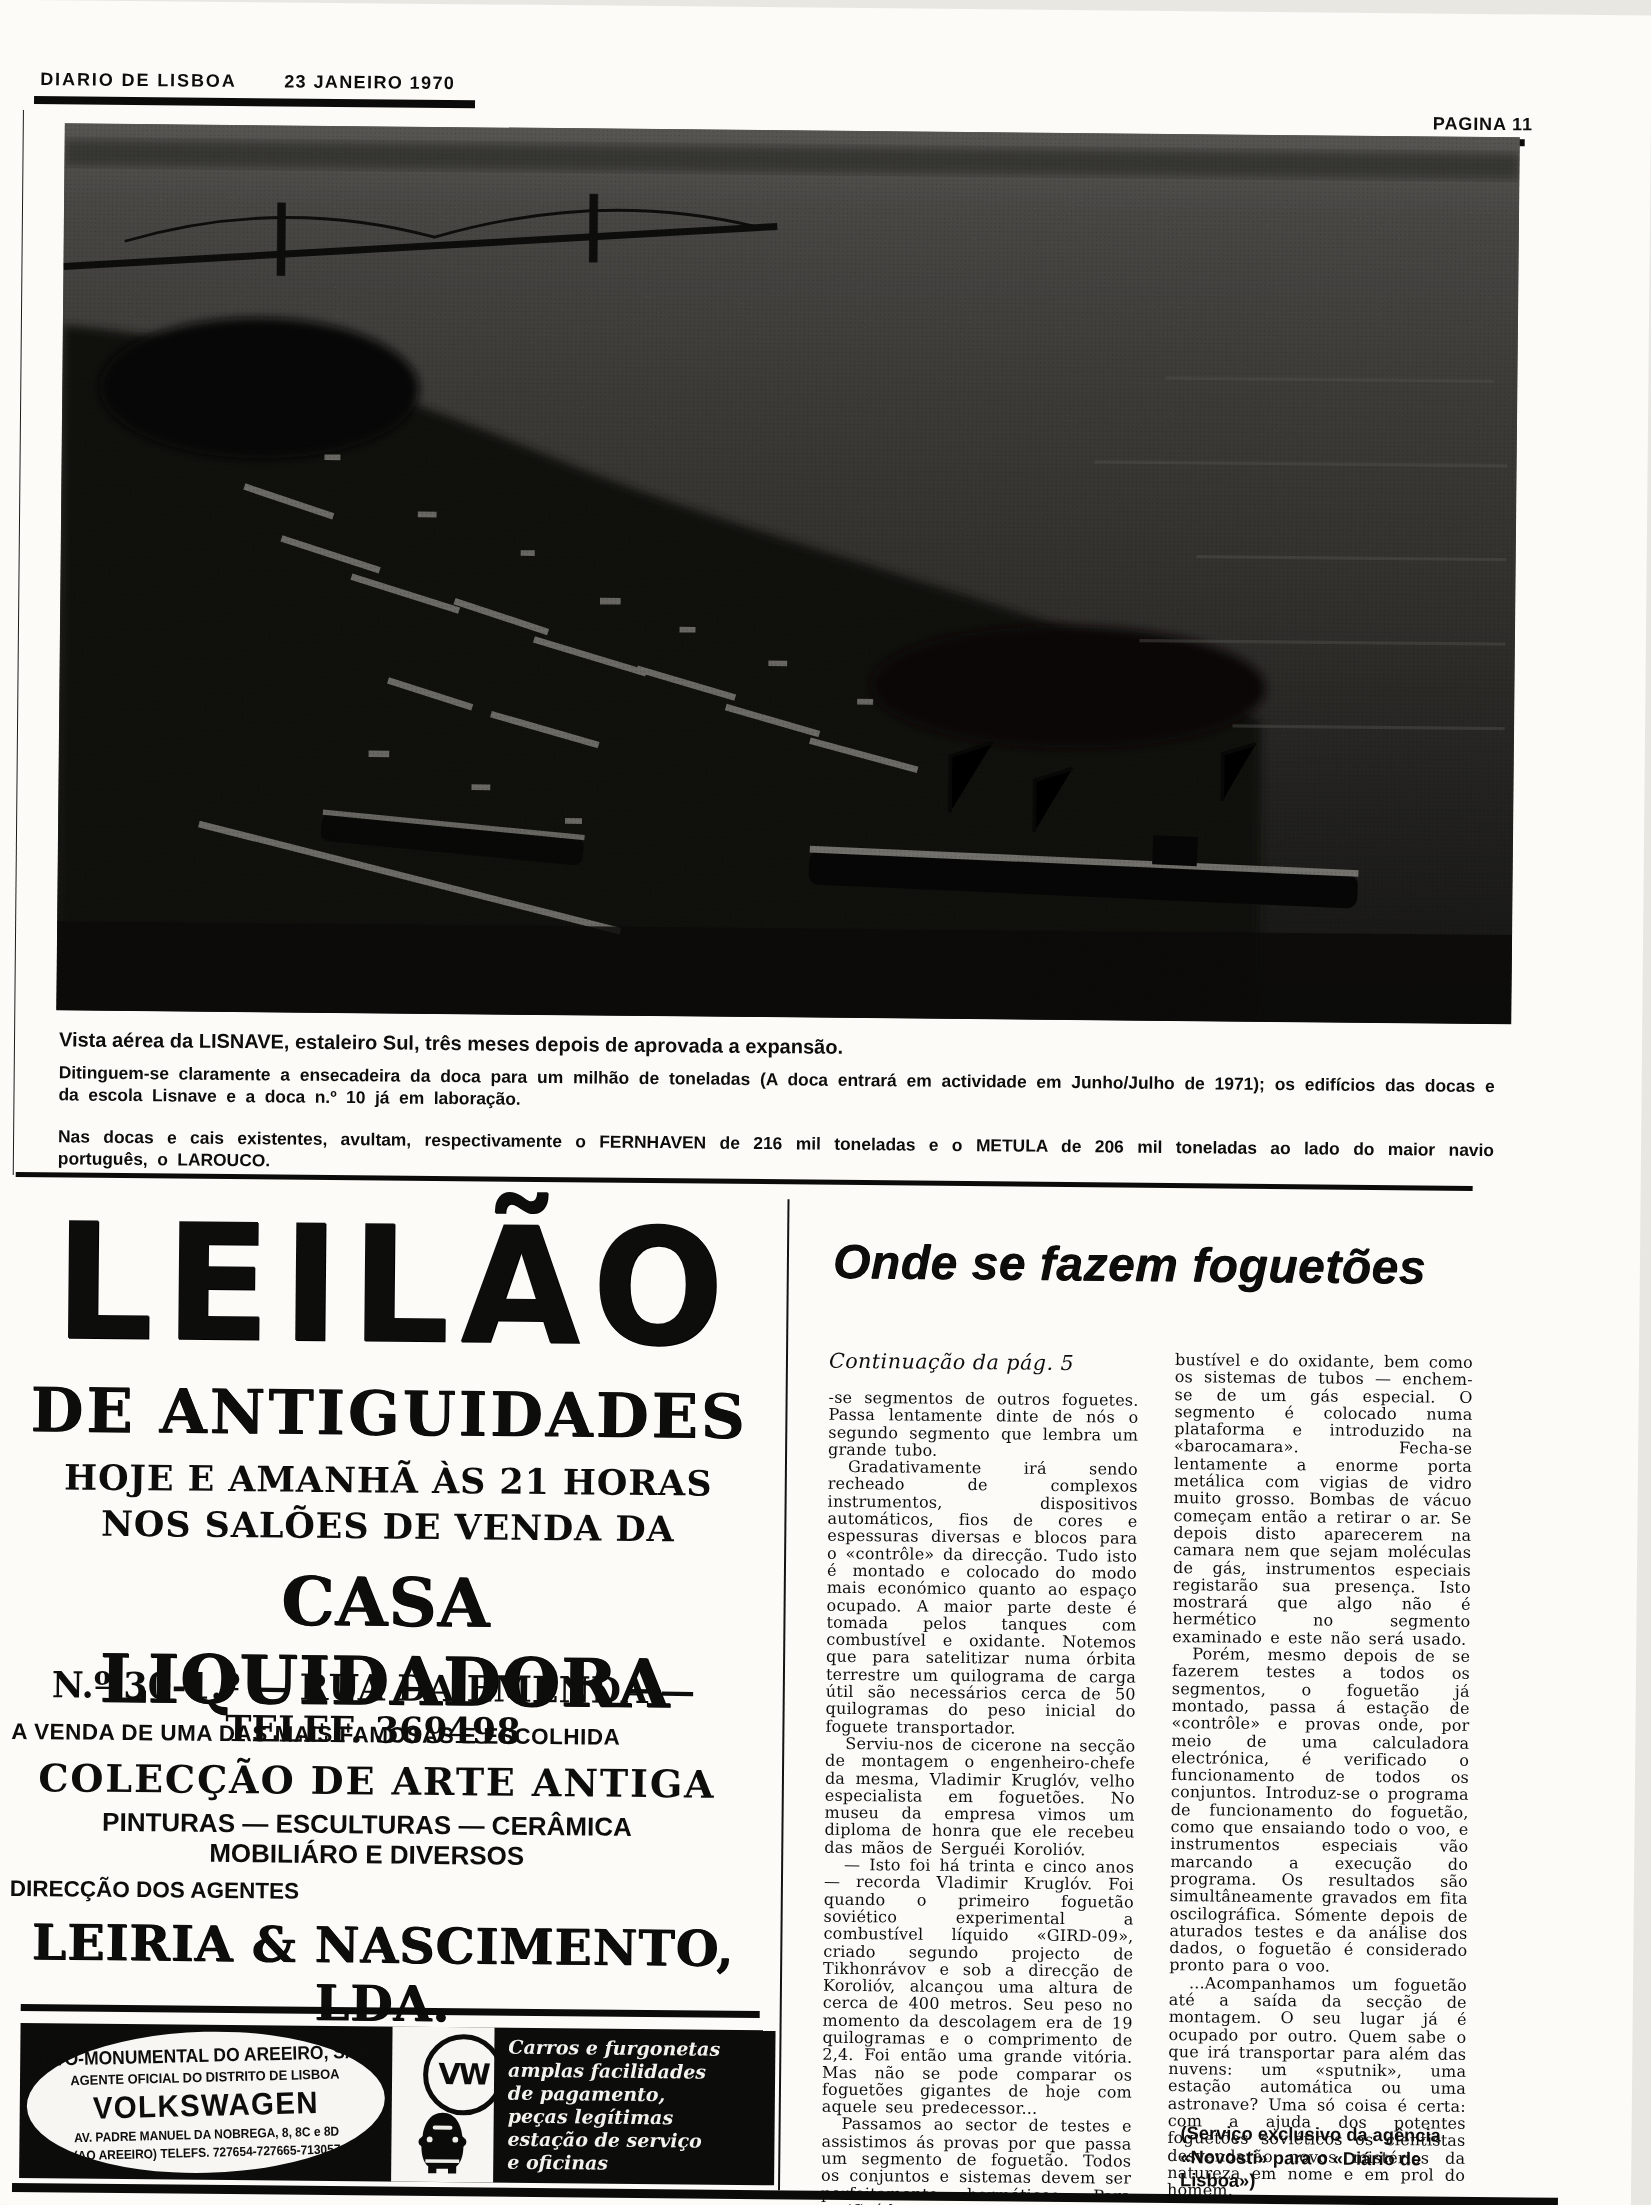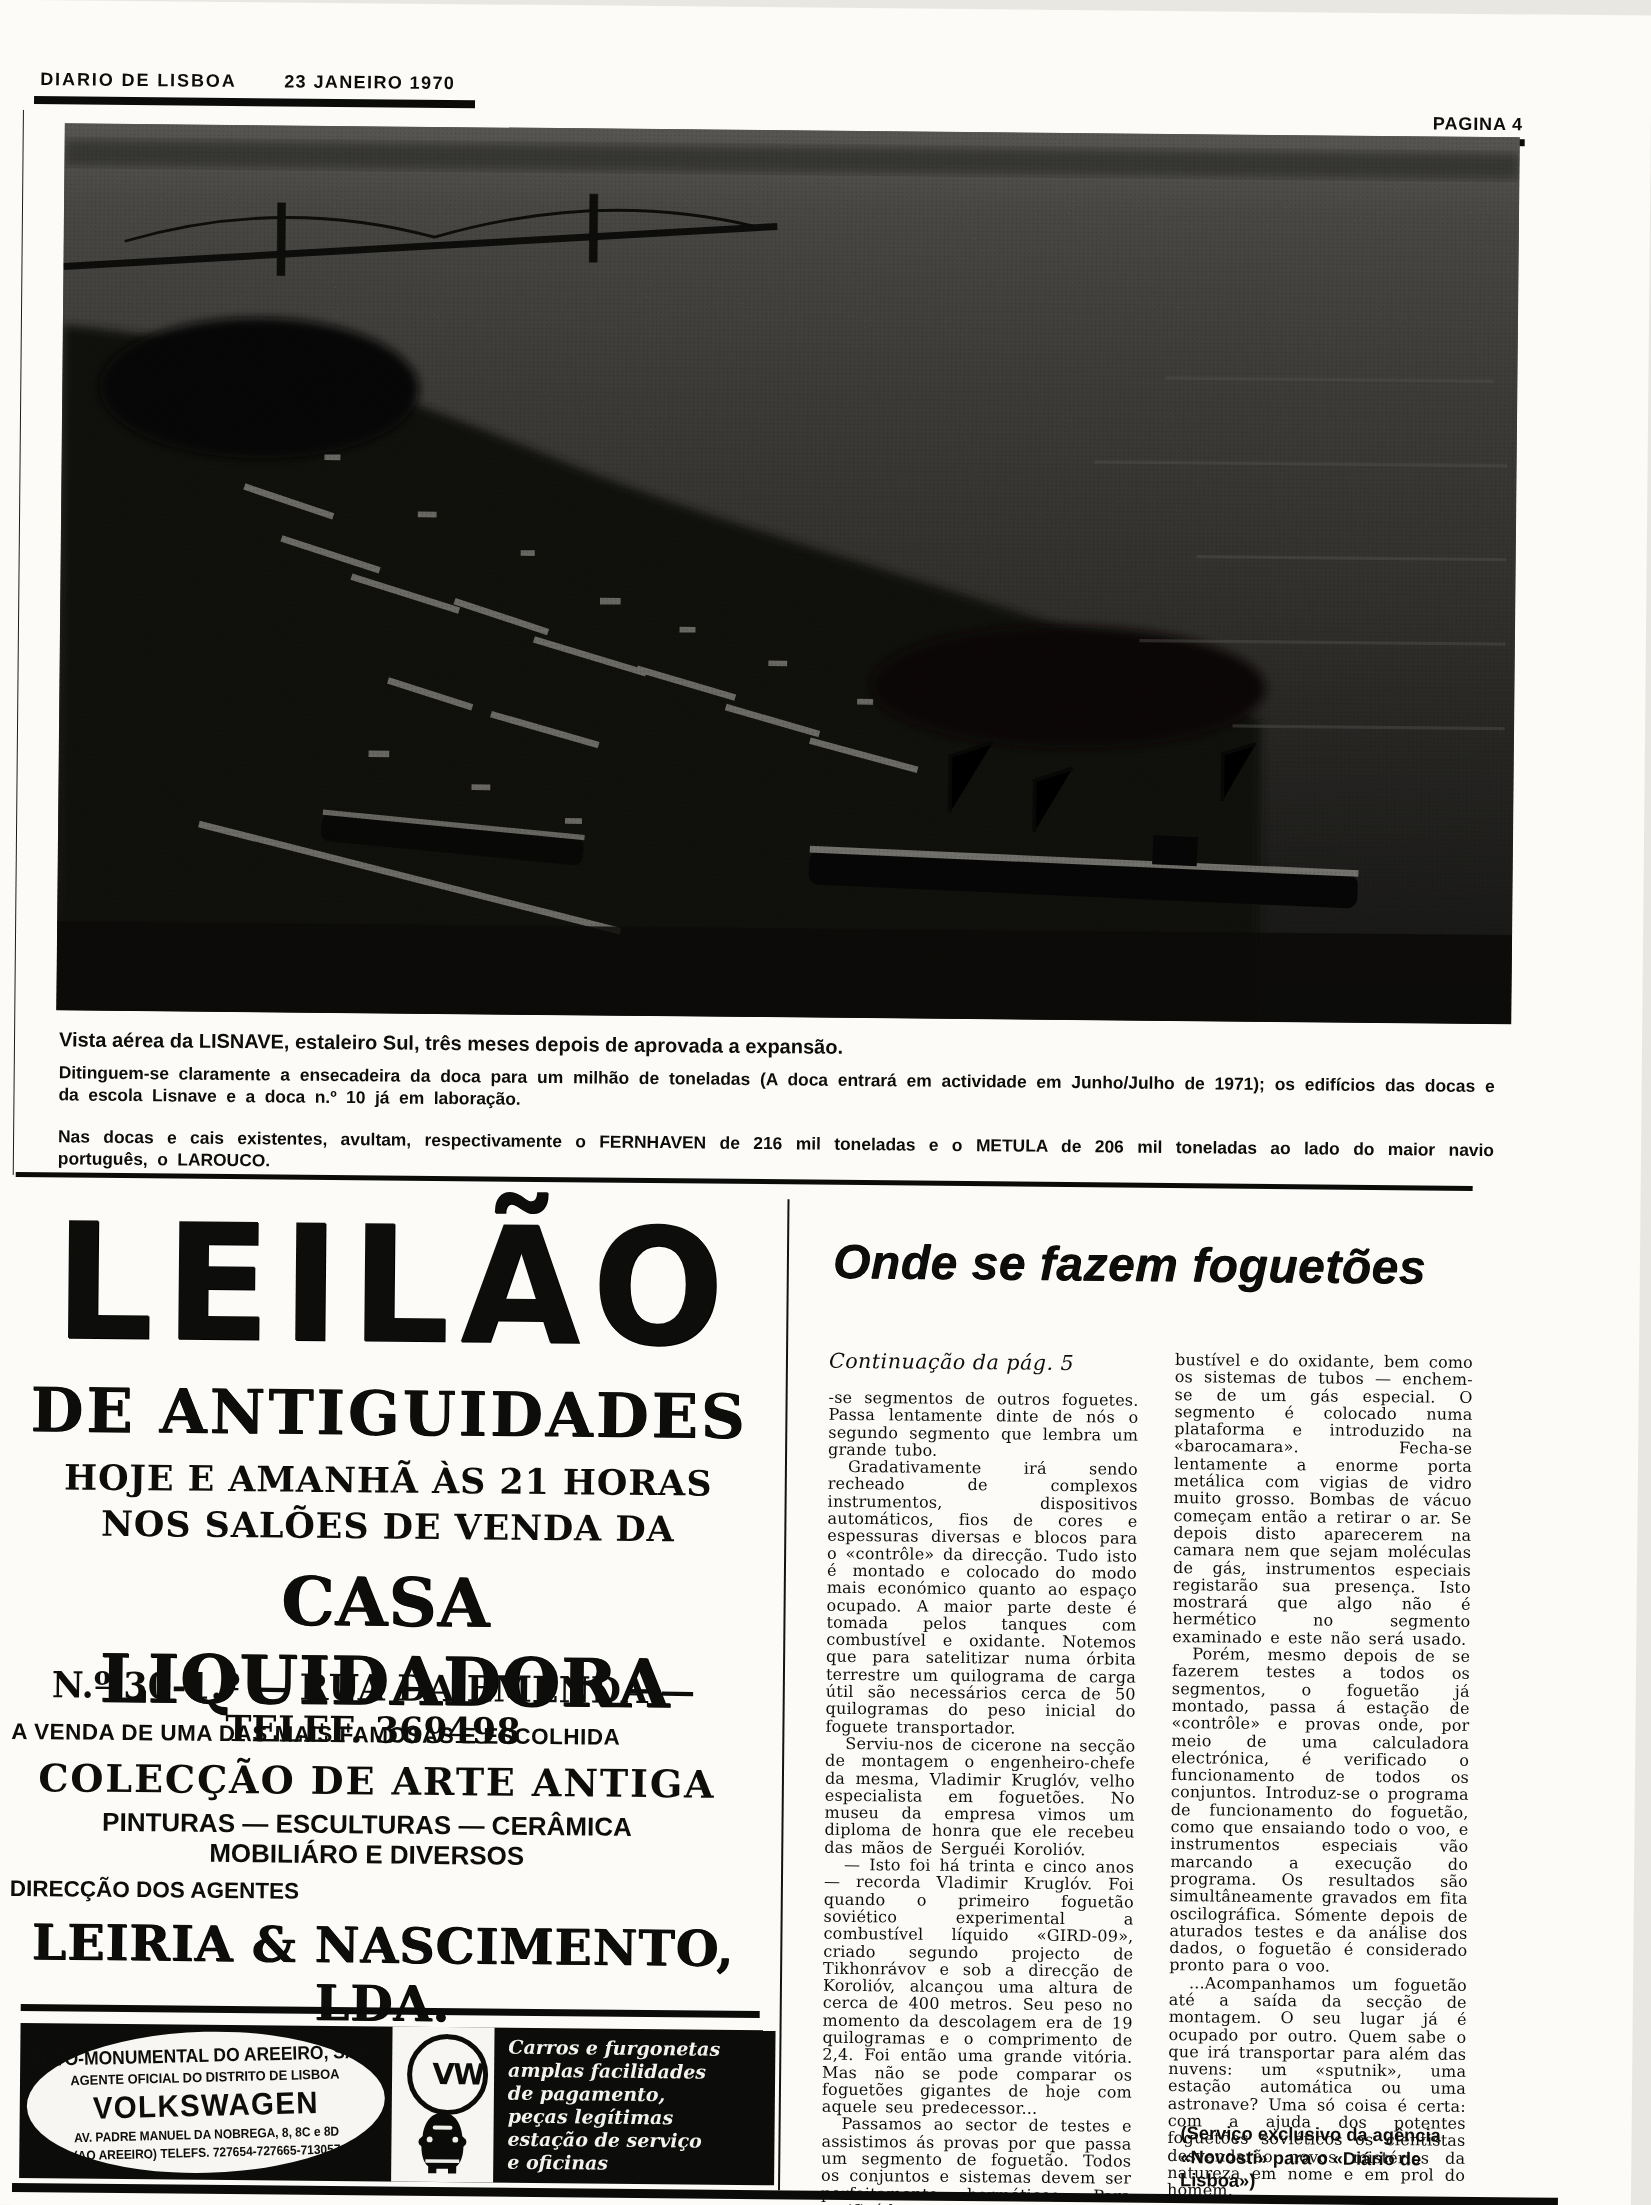--- a/index.html
+++ b/index.html
@@ -50,22 +50,22 @@
 
   
   .vw-box{left:40px;top:2023px;width:755px;height:155px;background:#0c0c0b;}
   .vw-oval{position:absolute;left:6.6px;top:6.6px;width:358px;height:141px;background:#f7f6f2;border-radius:50%;
      display:flex;flex-direction:column;align-items:center;justify-content:center;gap:2.8px;transform:rotate(-2deg);text-align:center;}
   .vw-dealer{font:900 19px "Liberation Sans",sans-serif;transform:scaleX(.92);white-space:nowrap;}
   .vw-agent{font:700 13.6px "Liberation Sans",sans-serif;transform:scaleX(.95);white-space:nowrap;}
   .vw-brand{font:700 31px "Liberation Sans",sans-serif;letter-spacing:1.4px;transform:scaleX(.95);}
   .vw-addr,.vw-phones{font:700 13px "Liberation Sans",sans-serif;transform:scaleX(.92);white-space:nowrap;}
   .vw-band{position:absolute;left:372px;top:0;width:102px;height:155px;background:#f7f6f2;}
-  .vw-logo{position:absolute;left:387px;top:6.6px;width:71px;height:71px;border:5.2px solid #0c0c0b;border-radius:50%;
-     display:flex;align-items:center;justify-content:flex-end;}
+  .vw-logo{position:absolute;left:403px;top:6.6px;width:71px;height:71px;border:5.2px solid #0c0c0b;border-radius:50%;
+     display:flex;align-items:center;justify-content:center;}
   .vw-letters{font:900 29px "DejaVu Sans",sans-serif;letter-spacing:-1.9px;line-height:26px;color:#0c0c0b;}
   .vw-beetle{position:absolute;left:390px;top:81px;width:66px;height:70px;}
   .vw-script{position:absolute;left:488px;top:8.4px;width:263px;color:#f3f2ed;
      font:italic 700 19px "DejaVu Serif",serif;line-height:23px;}
 
   
   .divider-v{left:799px;top:1192px;width:2.3px;height:991px;background:#141412;}
   .headline{left:845px;top:1226px;width:633px;
      font:italic 900 48px "Liberation Sans",sans-serif;letter-spacing:0.5px;text-shadow:0.5px 0.5px 0 #000;}
   .contin{left:842px;top:1341px;font:italic 20.6px "DejaVu Serif",serif;letter-spacing:0.5px;}
@@ -80,21 +80,21 @@
   .bottom-rule{left:33px;top:2183px;width:1546px;height:9.4px;}
 </style>
 </head>
 <body>
 
 <div class="scan">
 
   <div class="abs mast-title">DIARIO DE LISBOA</div>
   <div class="abs mast-date">23 JANEIRO 1970</div>
   <div class="abs rule mast-rule"></div>
-  <div class="abs pagina">PAGINA 4</div>
+  <div class="abs pagina">PAGINA 11</div>
   <div class="abs rule pagina-rule"></div>
   <div class="abs edge-left"></div>
 
   <div class="abs photo">
     <svg viewBox="0 0 3100 1890" preserveAspectRatio="none">
       <defs>
         <linearGradient id="pg" x1="0" y1="0" x2="0" y2="1">
           <stop offset="0" stop-color="#96948e"></stop>
           <stop offset="0.09" stop-color="#7d7b76"></stop>
           <stop offset="0.28" stop-color="#6a6862"></stop>

